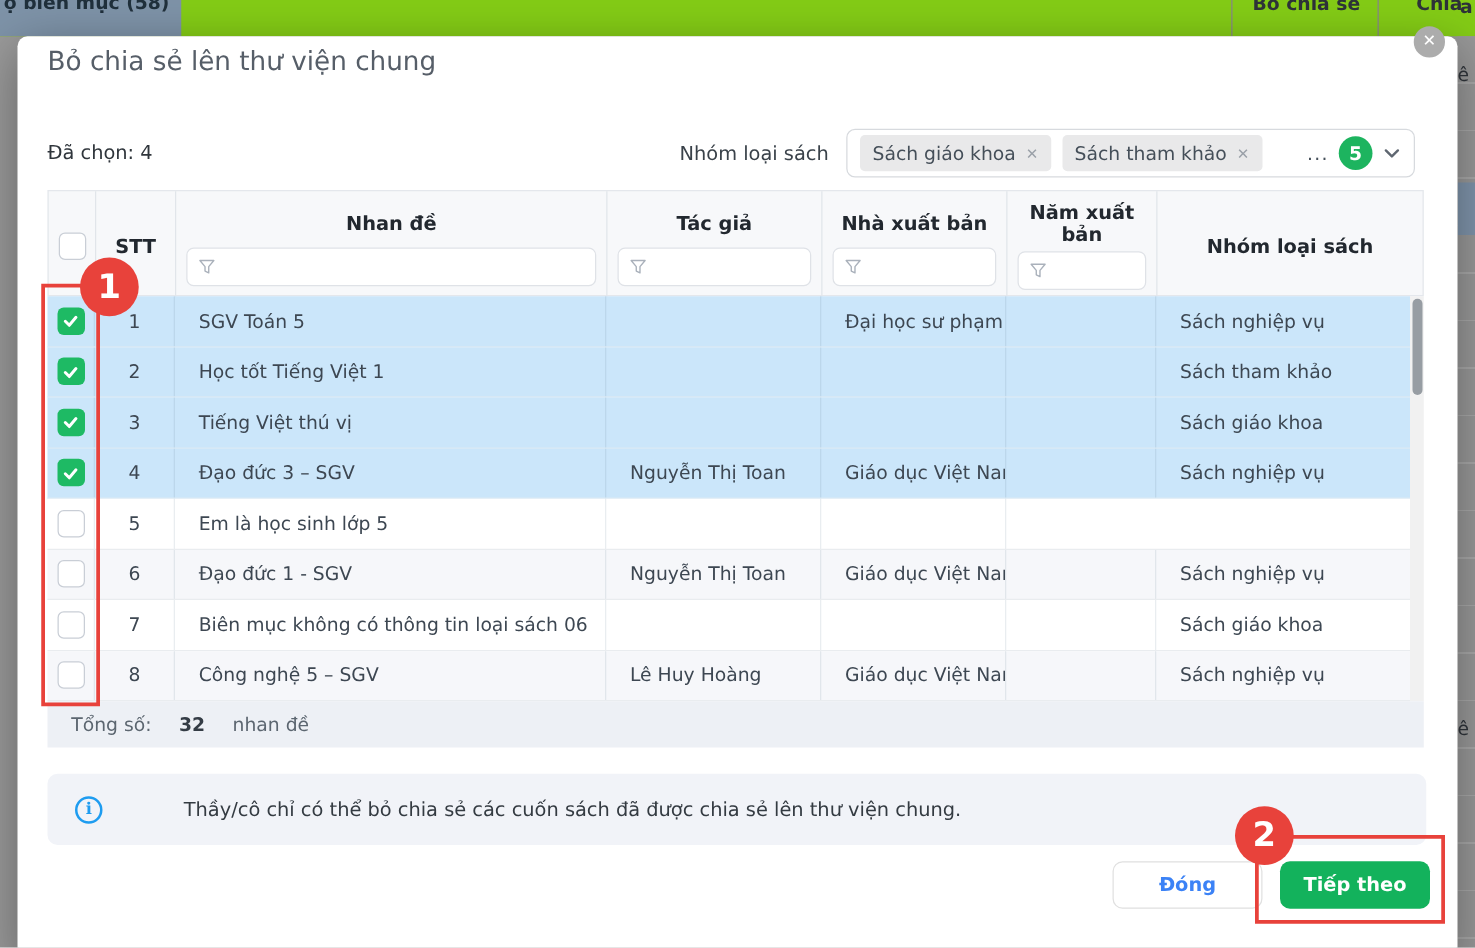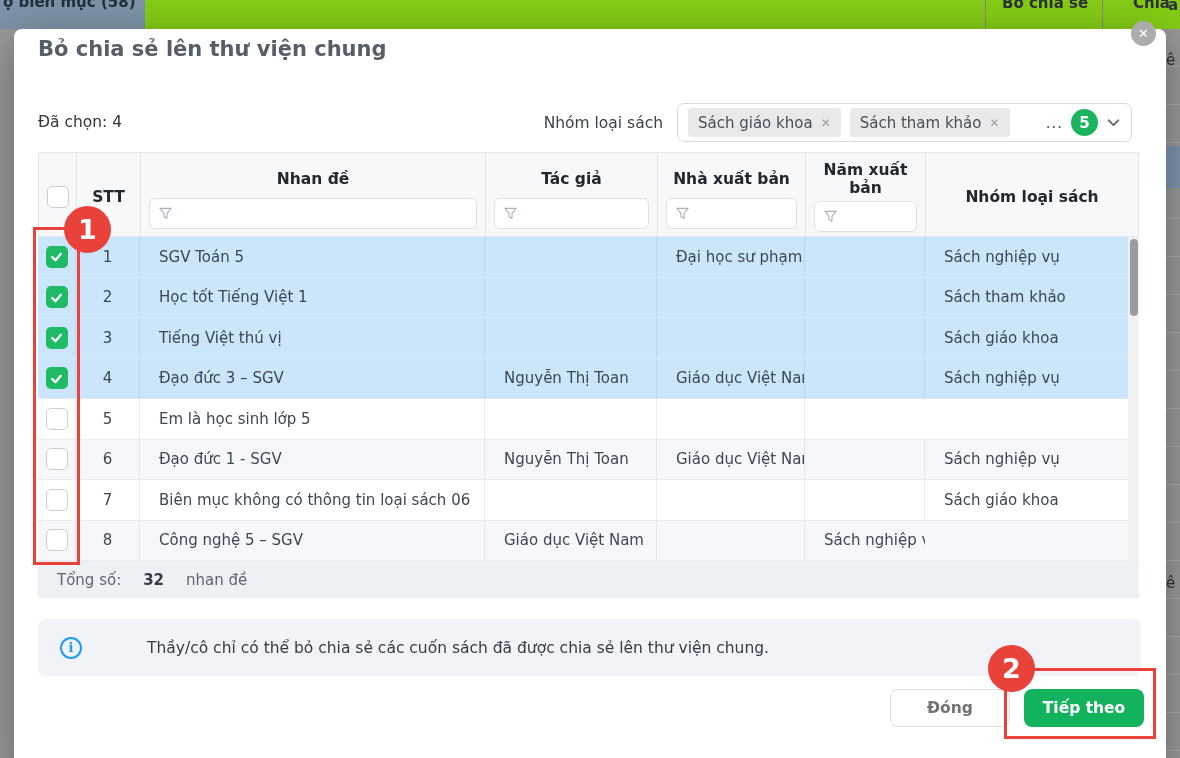--- a/index.html
+++ b/index.html
@@ -17,21 +17,21 @@
   .bd-edge-a { position:absolute; left:1168px; top:-4px; font-size:15px; font-weight:bold; color:#2e3339; }
   .bd-right { position:absolute; left:1166px; top:29px; width:14px; height:729px; overflow:hidden;
     background:repeating-linear-gradient(to bottom,#989898 0 37px,#a8a8a8 37px 38px); }
   .bd-right-blue { position:absolute; left:0; top:117px; width:14px; height:42px; background:#7f94ab; }
   .bd-right-e1 { position:absolute; left:0; top:22px; font-size:15px; color:#2f343a; }
   .bd-right-e2 { position:absolute; left:0; top:545px; font-size:15px; color:#2f343a; }
 
   
   .modal { position:absolute; left:14px; top:29px; width:1152px; height:741px; background:#ffffff;
     border-radius:8px 8px 0 0; box-shadow:0 10px 40px rgba(0,0,0,.35); }
-  .modal-title { position:absolute; left:24px; top:8px; font-size:21px; font-weight:bold; color:#565e68; }
+  .modal-title { position:absolute; left:24px; top:8px; font-size:21px; font-weight:normal; color:#565e68; }
   .close-btn { position:absolute; left:1117px; top:-8px; width:25px; height:25px; border-radius:50%;
     background:#acacac; color:#fff; display:flex; align-items:center; justify-content:center;
     font-size:13px; font-weight:bold; cursor:pointer; }
 
   .sel-count { position:absolute; left:24px; top:84px; font-size:15.5px; color:#30363c; }
   .filter-label { position:absolute; left:520px; top:85px; width:129px; text-align:right; font-size:15.5px; color:#3a424a; }
   .filter-select { position:absolute; left:663px; top:74px; width:455px; height:39px; background:#fff;
     border:1px solid #d7dade; border-radius:7px; display:flex; align-items:center; padding:0 10px; gap:9px; }
   .tag { display:inline-flex; align-items:center; gap:8px; background:#e9e9ea; border-radius:4px;
     height:29px; padding:0 10px; font-size:15px; color:#454f59; white-space:nowrap; }
@@ -74,21 +74,21 @@
 
   
   .info-box { position:absolute; left:24px; top:590px; width:1103px; height:57px; background:#f1f3f8;
     border-radius:8px; display:flex; align-items:center; padding-left:22px; gap:23px; }
   .info-icon { width:22px; height:22px; border-radius:50%; border:2px solid #1e9cf0; color:#1e9cf0;
     font-size:13px; font-weight:bold; display:flex; align-items:center; justify-content:center; flex:0 0 auto;
     font-family:"DejaVu Serif","Liberation Serif",serif; }
   .info-text { font-size:15.5px; color:#343b42;margin-left:42px; }
   .btn { position:absolute; top:660px; height:38px; border-radius:8px; display:flex; align-items:center;
     justify-content:center; font-size:15.5px; font-weight:bold; cursor:pointer; }
-  .btn-close { left:876px; width:120px; background:#fff; border:1px solid #e0e0e0; color:#737373; }
+  .btn-close { left:876px; width:120px; background:#fff; border:1px solid #e0e0e0; color:#3b82f6; }
   .btn-next { left:1010px; width:120px; background:#13b25c; color:#fff; }
 
   
   .ann-rect1 { position:absolute; left:33px; top:227px; width:47px; height:338px;
     border:3px solid #e8423b; z-index:50; pointer-events:none; }
   .ann-rect2 { position:absolute; left:1004px; top:668px; width:152px; height:71px;
     border:3px solid #e8423b; z-index:50; pointer-events:none; }
   .ann-circle { position:absolute; width:47px; height:47px; border-radius:50%; background:#e8423b;
     color:#fff; font-size:27px; font-weight:bold; display:flex; align-items:center; justify-content:center;
     z-index:60; pointer-events:none; }
@@ -287,20 +287,21 @@
           <div class="t-cell c-pad"></div>
           <div class="t-cell c-pad"></div>
           <div class="t-cell c-pad">Sách giáo khoa</div>
         </div>
         <div class="t-row t-grid alt">
           <div class="t-cell c-center">
             <span class="cb"></span>
           </div>
           <div class="t-cell c-center">8</div>
           <div class="t-cell c-pad">Công nghệ 5 – SGV</div>
+          <div class="t-cell c-pad">Lê Huy Hoàng</div>
           <div class="t-cell c-pad">Giáo dục Việt Nam</div>
           <div class="t-cell c-pad"></div>
           <div class="t-cell c-pad">Sách nghiệp vụ</div>
         </div>
       </div>
 
     <div class="scrollbar">
       <div class="scroll-thumb"></div>
     </div>
 

